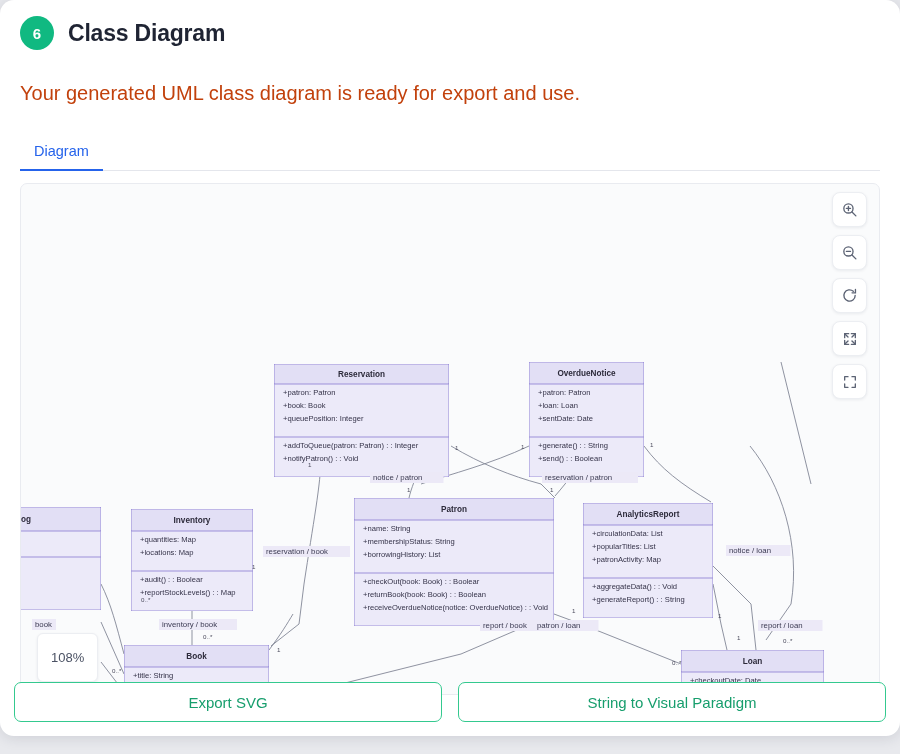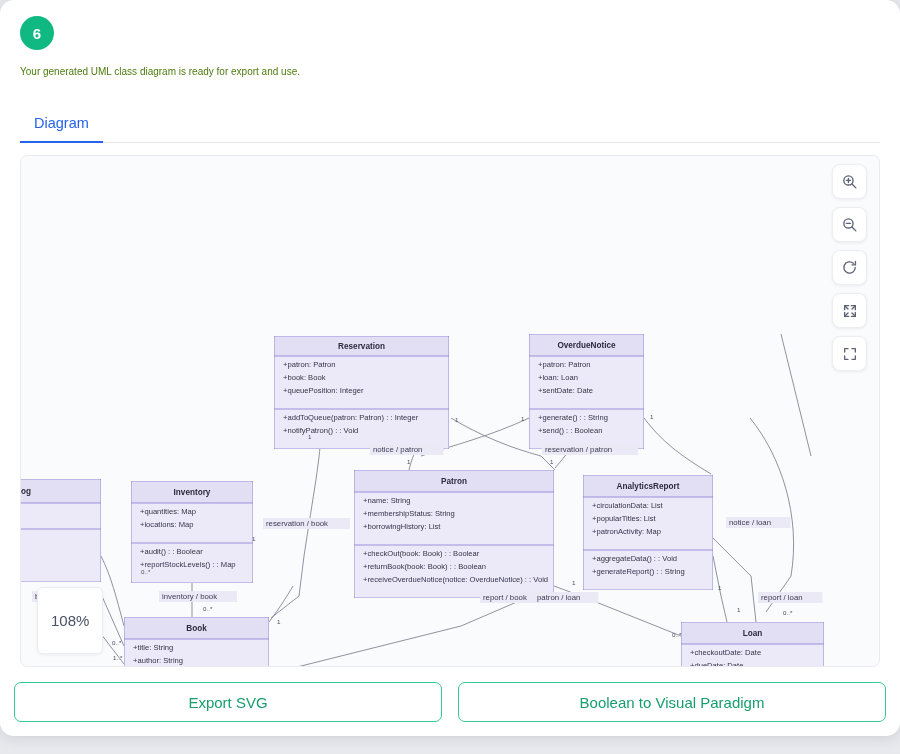--- a/index.html
+++ b/index.html
@@ -18,21 +18,21 @@
   
   .hdr{padding:16px 20px 0 20px;}
   .hdr-row{display:flex;align-items:center;gap:14px;}
   .step-badge{
     width:34px;height:34px;border-radius:50%;
     background:#10b981;color:#fff;
     display:flex;align-items:center;justify-content:center;
     font-size:15px;font-weight:bold;flex:0 0 auto;
   }
   .page-title{font-size:23px;font-weight:bold;color:#1f2433;letter-spacing:-.2px;}
-  .subtitle{margin-top:16px;font-size:10px;color:#4d7c0f;}
+  .subtitle{margin-top:32px;font-size:20px;color:#c2410c;}
   
   .tabs{
     margin:30px 20px 0 20px;
     display:flex;gap:20px;border-bottom:1px solid #e4e6ec;
   }
   .tab{
     padding:8px 14px 10px 14px;font-size:14.5px;color:#6b7280;
     cursor:pointer;border-bottom:2.5px solid transparent;margin-bottom:-1px;
   }
   .tab.active{color:#2563eb;border-bottom-color:#2563eb;font-weight:normal;}
@@ -49,21 +49,21 @@
     width:33px;height:33px;border-radius:8px;background:#fff;
     border:1px solid #eceef2;box-shadow:0 1px 3px rgba(20,25,50,.07);
     display:flex;align-items:center;justify-content:center;cursor:pointer;
   }
   .tbtn svg{display:block;}
   
   .zoom-badge{
     position:absolute;left:16px;bottom:12px;
     background:#fff;border:1px solid #eceef2;border-radius:6px;
     box-shadow:0 1px 3px rgba(20,25,50,.07);
-    padding:24px 13px;font-size:15px;color:#4b5264;
+    padding:16px 13px;font-size:13px;color:#4b5264;
   }
   
   .actions{
     position:absolute;left:0;right:0;bottom:14px;
     display:flex;gap:16px;padding:0 14px;
   }
   .act-btn{
     flex:1;height:38px;border:1.4px solid #34c98f;border-radius:7px;
     background:#fff;color:#179e6d;font-size:15px;
     display:flex;align-items:center;justify-content:center;cursor:pointer;
@@ -79,20 +79,21 @@
   .mult{font-family:"Liberation Sans",sans-serif;font-size:6.2px;fill:#4a4a5c;}
 </style>
 </head>
 <body>
 
 <div class="card">
 
   <div class="hdr">
     <div class="hdr-row">
       <div class="step-badge">6</div>
+      <div class="page-title">Class Diagram</div>
     </div>
     <div class="subtitle">Your generated UML class diagram is ready for export and use.</div>
   </div>
 
   <div class="tabs">
     <div class="tab active">Diagram</div>
   </div>
 
   <div class="canvas-wrap">
     <svg class="canvas-svg" id="uml" width="858" height="510">
@@ -306,16 +307,16 @@
             <polyline points="9,20 4,20 4,15"></polyline>
         </svg>
       </div>
     </div>
 
     <div class="zoom-badge">108%</div>
   </div>
 
   <div class="actions">
     <div class="act-btn">Export SVG</div>
-    <div class="act-btn">Boolean to Visual Paradigm</div>
+    <div class="act-btn">String to Visual Paradigm</div>
   </div>
 
 </div>
 
 </body></html>

